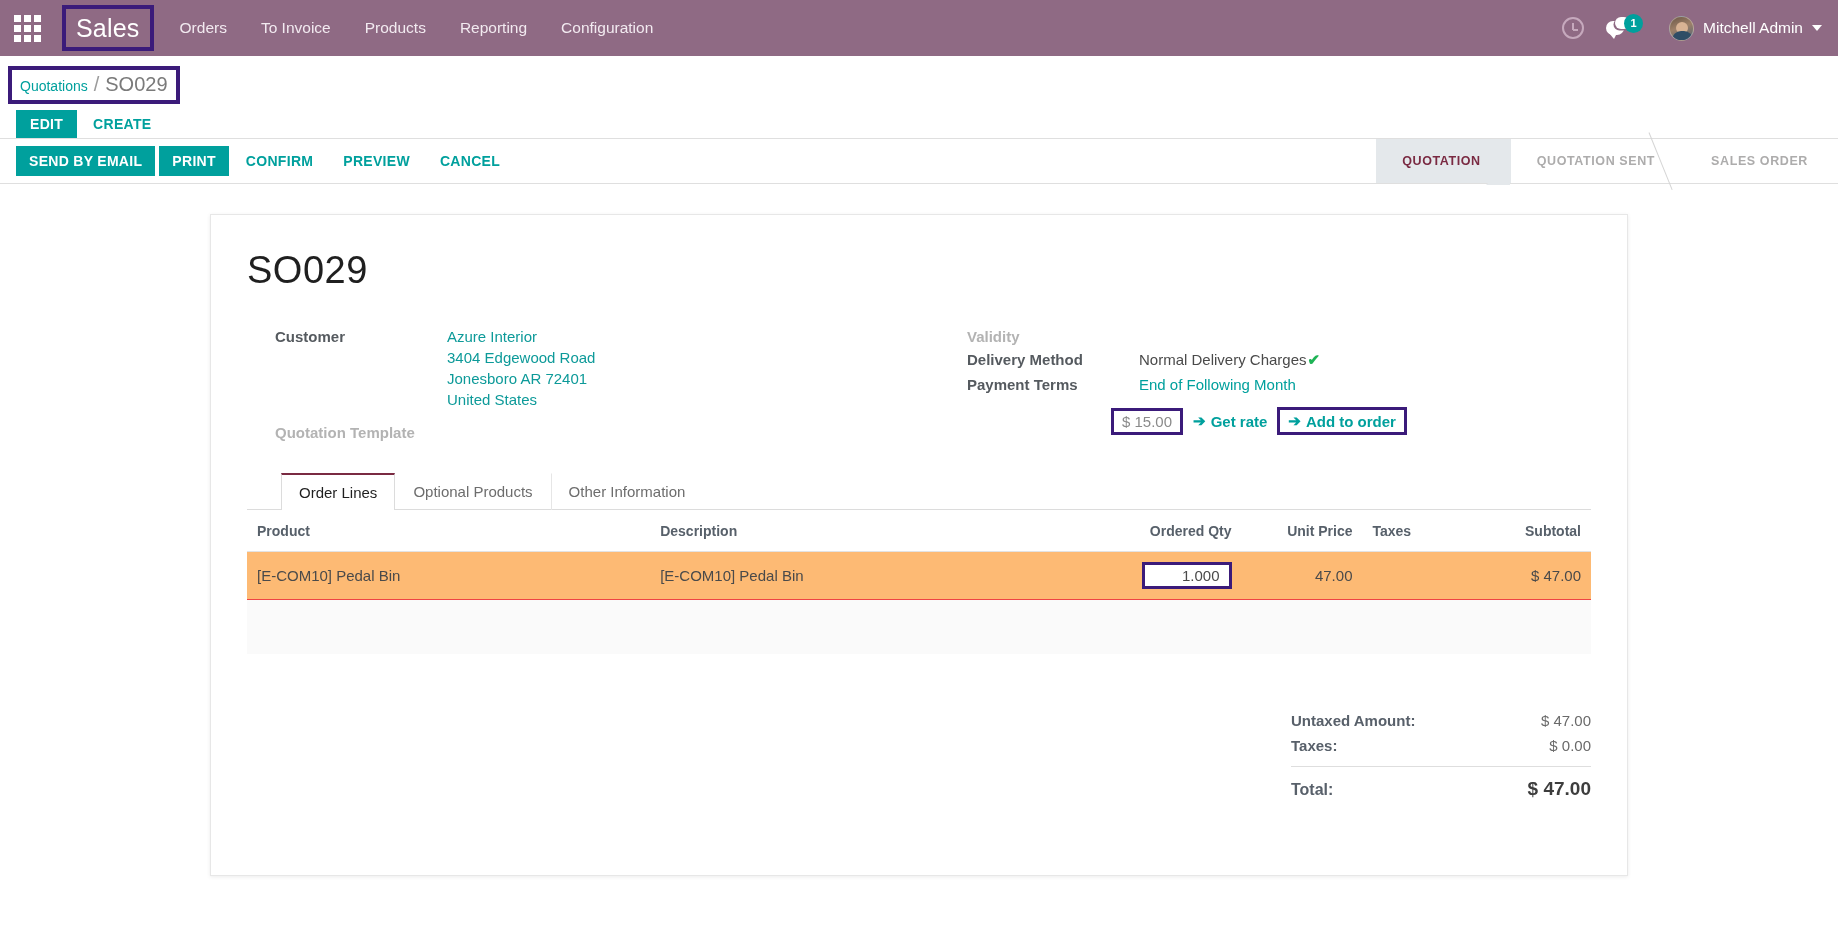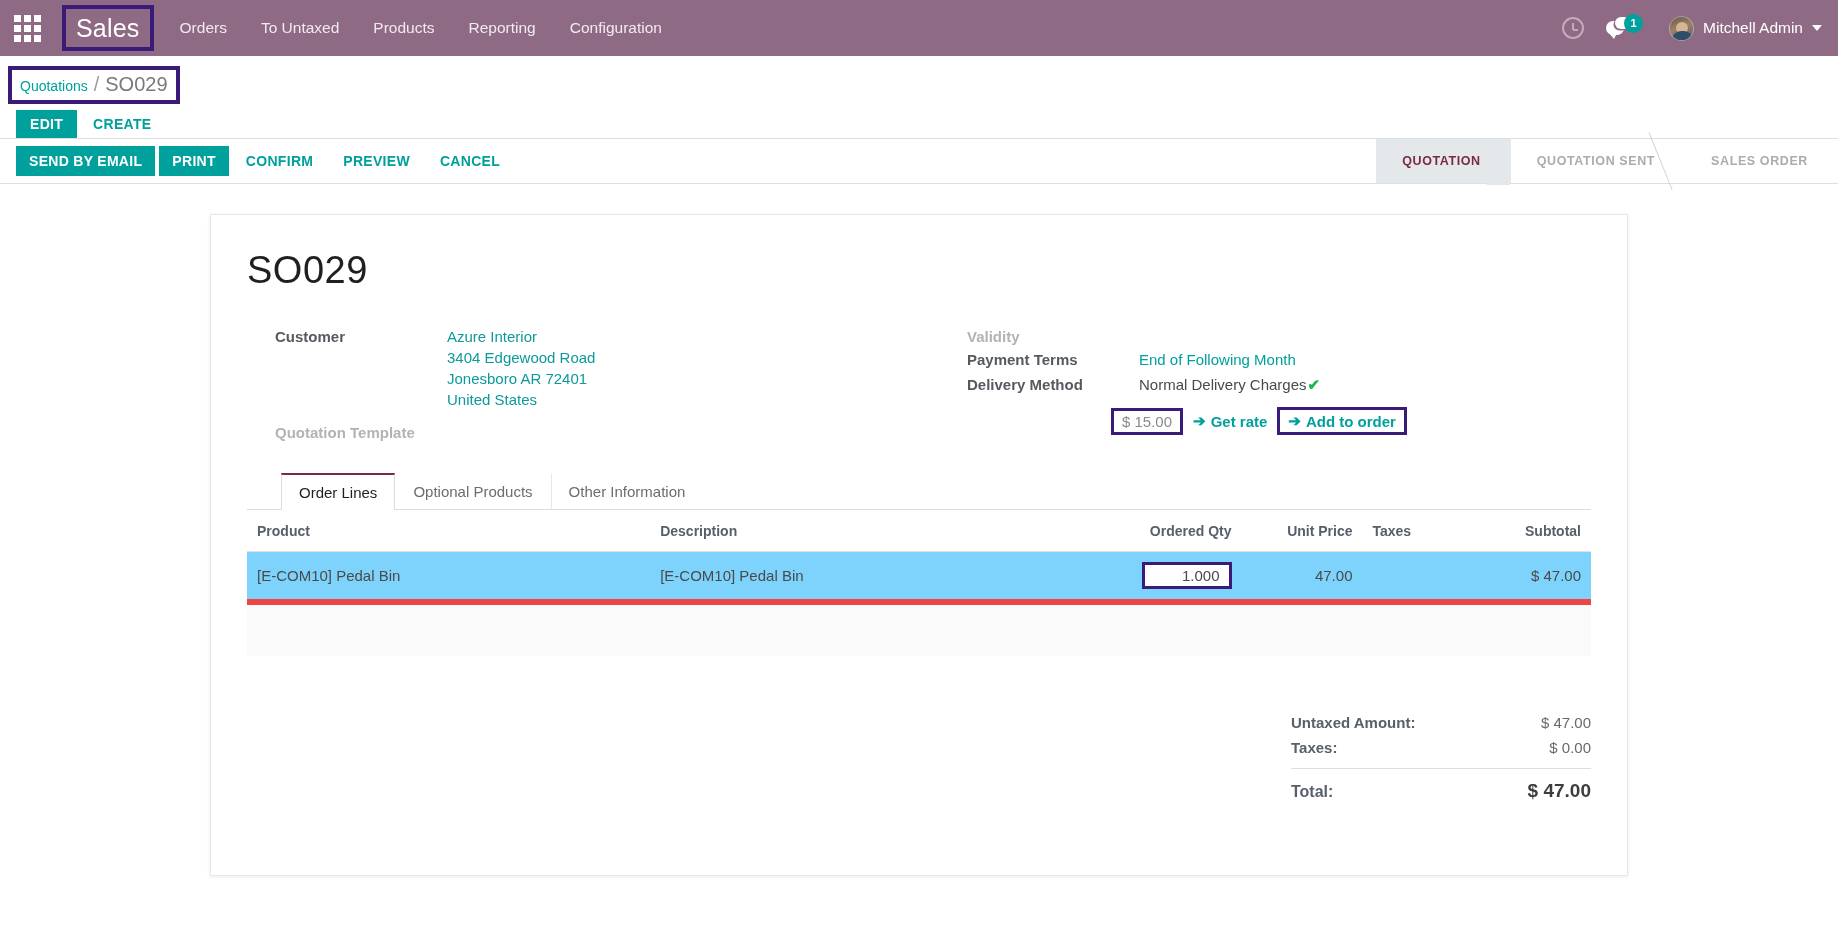--- a/index.html
+++ b/index.html
@@ -379,22 +379,22 @@
     padding: 13px 10px 12px 10px;
     border-bottom: 1px solid #e3e3e3;
     text-align: left;
     white-space: nowrap;
   }
   table.lines thead th.num { text-align: right; }
   table.lines tbody td {
     font-size: 15px;
     color: #4a4a4a;
     padding: 10px;
-    background: #7dd3fc;
-    border-bottom: 6px solid #ef4444;
+    background: #fdba74;
+    border-bottom: 1px solid #ef4444;
   }
   table.lines tbody td.num { text-align: right; }
   table.lines tbody tr.empty td {
     background: #fafafa;
     height: 27px;
     border-bottom: none;
     padding: 0;
   }
   .qty-box {
     display: inline-block;
@@ -442,21 +442,21 @@
       <i></i>
       <i></i>
       <i></i>
       <i></i>
   </div>
   <div class="brand-wrap">
     <span class="brand">Sales</span>
   </div>
   <div class="nav-items">
     <span class="nav-item">Orders</span>
-    <span class="nav-item">To Untaxed</span>
+    <span class="nav-item">To Invoice</span>
     <span class="nav-item">Products</span>
     <span class="nav-item">Reporting</span>
     <span class="nav-item">Configuration</span>
   </div>
   <div class="nav-right">
     <div class="clock-icon"></div>
     <div class="msg-wrap">
       <div class="bubble-back">
         <div class="bubble-front"></div>
       </div>
@@ -547,28 +547,28 @@
           <div class="field-value"></div>
         </div>
       </div>
 
       <div>
         <div class="field-row">
           <div class="field-label muted">Validity</div>
           <div class="field-value plain"></div>
         </div>
         <div class="field-row" style="margin-top:4px">
-          <div class="field-label">Payment Terms</div>
-          <div class="field-value">End of Following Month</div>
-        </div>
-        <div class="field-row" style="margin-top:4px">
           <div class="field-label">Delivery Method</div>
           <div class="field-value plain">
             <span>Normal Delivery Charges</span><span class="check-mark">✔</span>
           </div>
+        </div>
+        <div class="field-row" style="margin-top:4px">
+          <div class="field-label">Payment Terms</div>
+          <div class="field-value">End of Following Month</div>
         </div>
 
         <div class="rate-row">
           <span class="hl-box">
             <span class="rate-amount">$ 15.00</span>
           </span>
           <span class="link-action">
             <span class="arrow-glyph">➔</span>
             <span>Get rate</span>
           </span>

